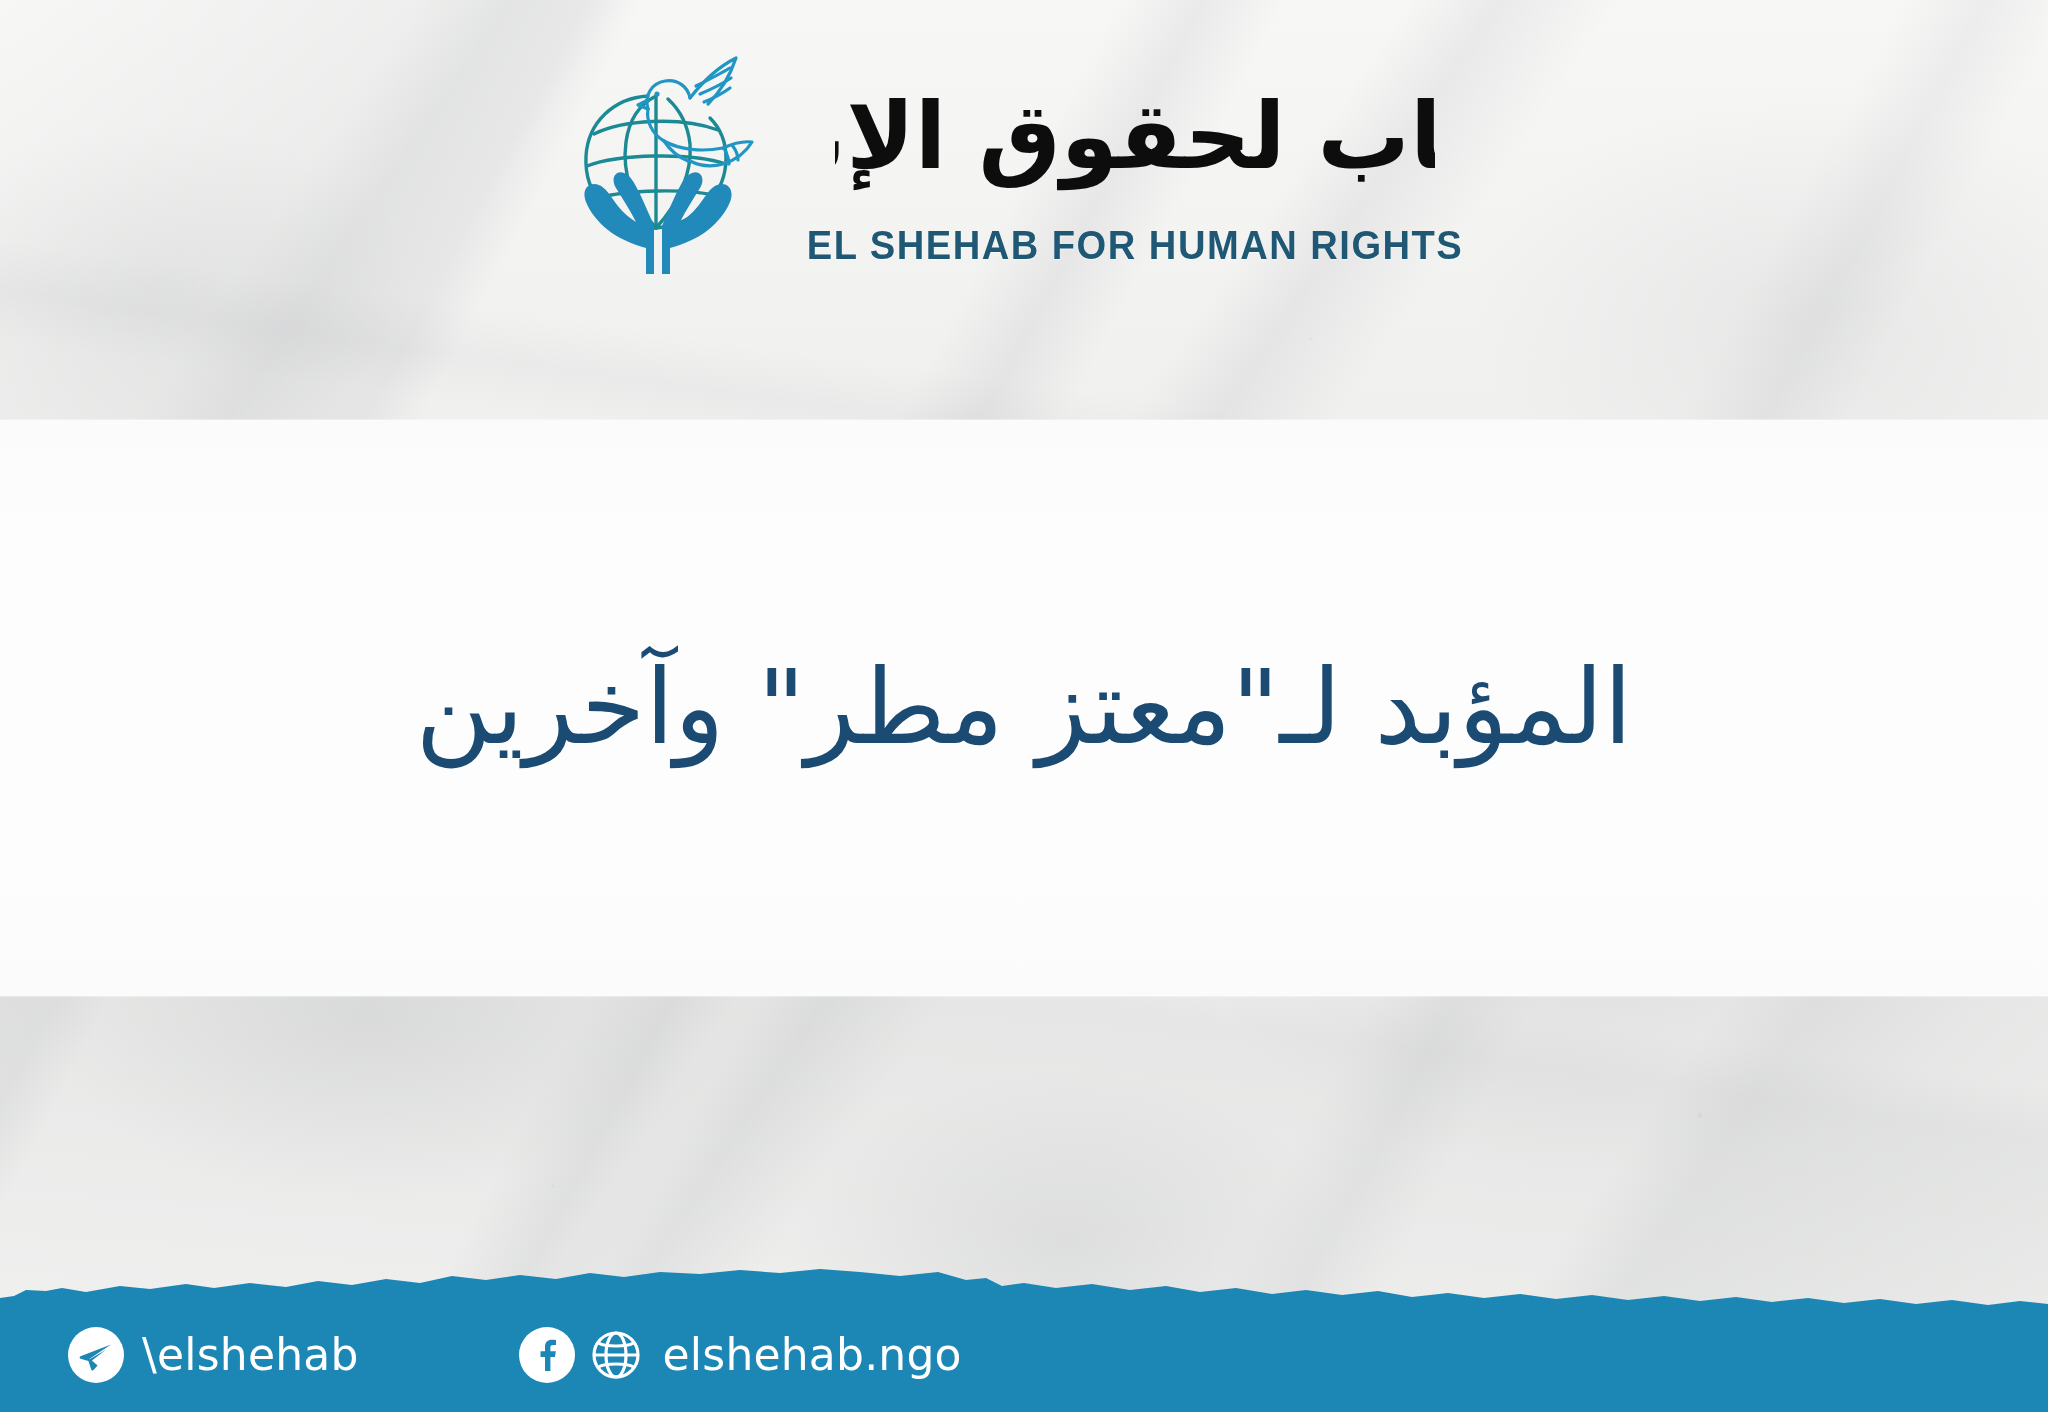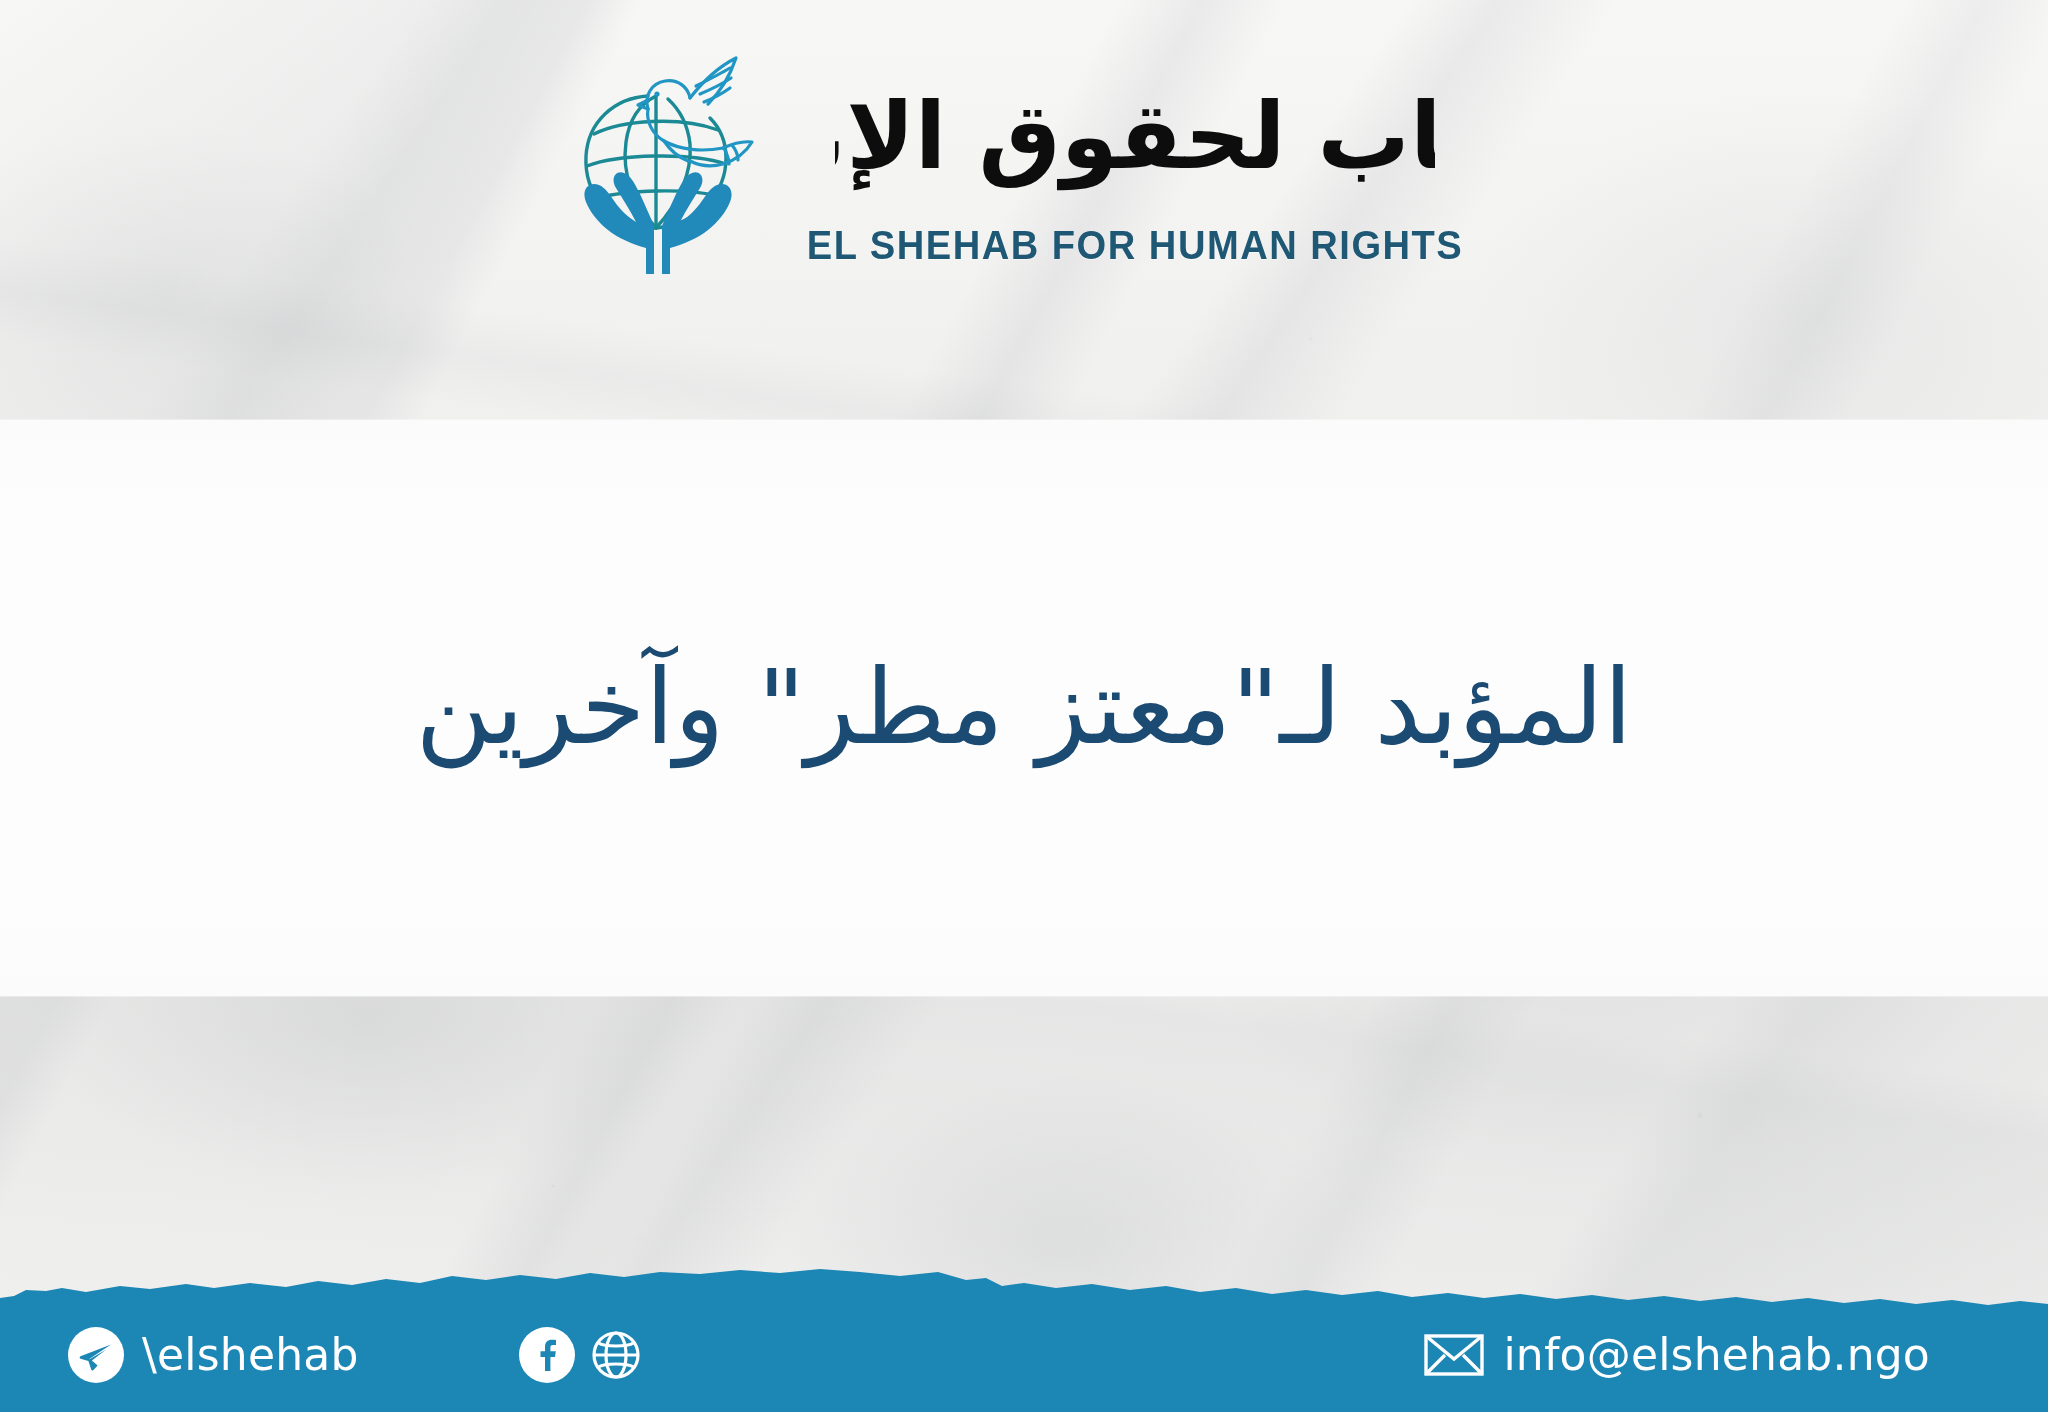--- a/index.html
+++ b/index.html
@@ -296,30 +296,23 @@
           <svg class="ico" width="58" height="58" viewBox="0 0 58 58">
             <g fill="none" stroke="#ffffff" stroke-width="3.2">
               <circle cx="29" cy="29" r="22"></circle>
               <ellipse cx="29" cy="29" rx="10" ry="22"></ellipse>
               <line x1="7" y1="29" x2="51" y2="29"></line>
               <path d="M11.5 17 C18 21 40 21 46.5 17"></path>
               <path d="M11.5 41 C18 37 40 37 46.5 41"></path>
             </g>
           </svg>
         </span>
+        <span class="label">elshehab.ngo</span>
       </div>
 
       <div class="spacer-grow"></div>
 
-      <div class="contact-item">
-        <svg class="ico" width="62" height="50" viewBox="0 0 62 50">
-          <rect x="3" y="6" width="56" height="38" fill="none" stroke="#ffffff" stroke-width="3.4"></rect>
-          <path d="M3 6 L31 29 L59 6" fill="none" stroke="#ffffff" stroke-width="3.4"></path>
-          <path d="M3 44 L22 25 M59 44 L40 25" fill="none" stroke="#ffffff" stroke-width="3.4"></path>
-        </svg>
-        <span class="label">info@elshehab.ngo</span>
-      </div>
 
       <div class="spacer-sm"></div>
     </div>
   </div>
 
 </div>
 
 </body></html>

